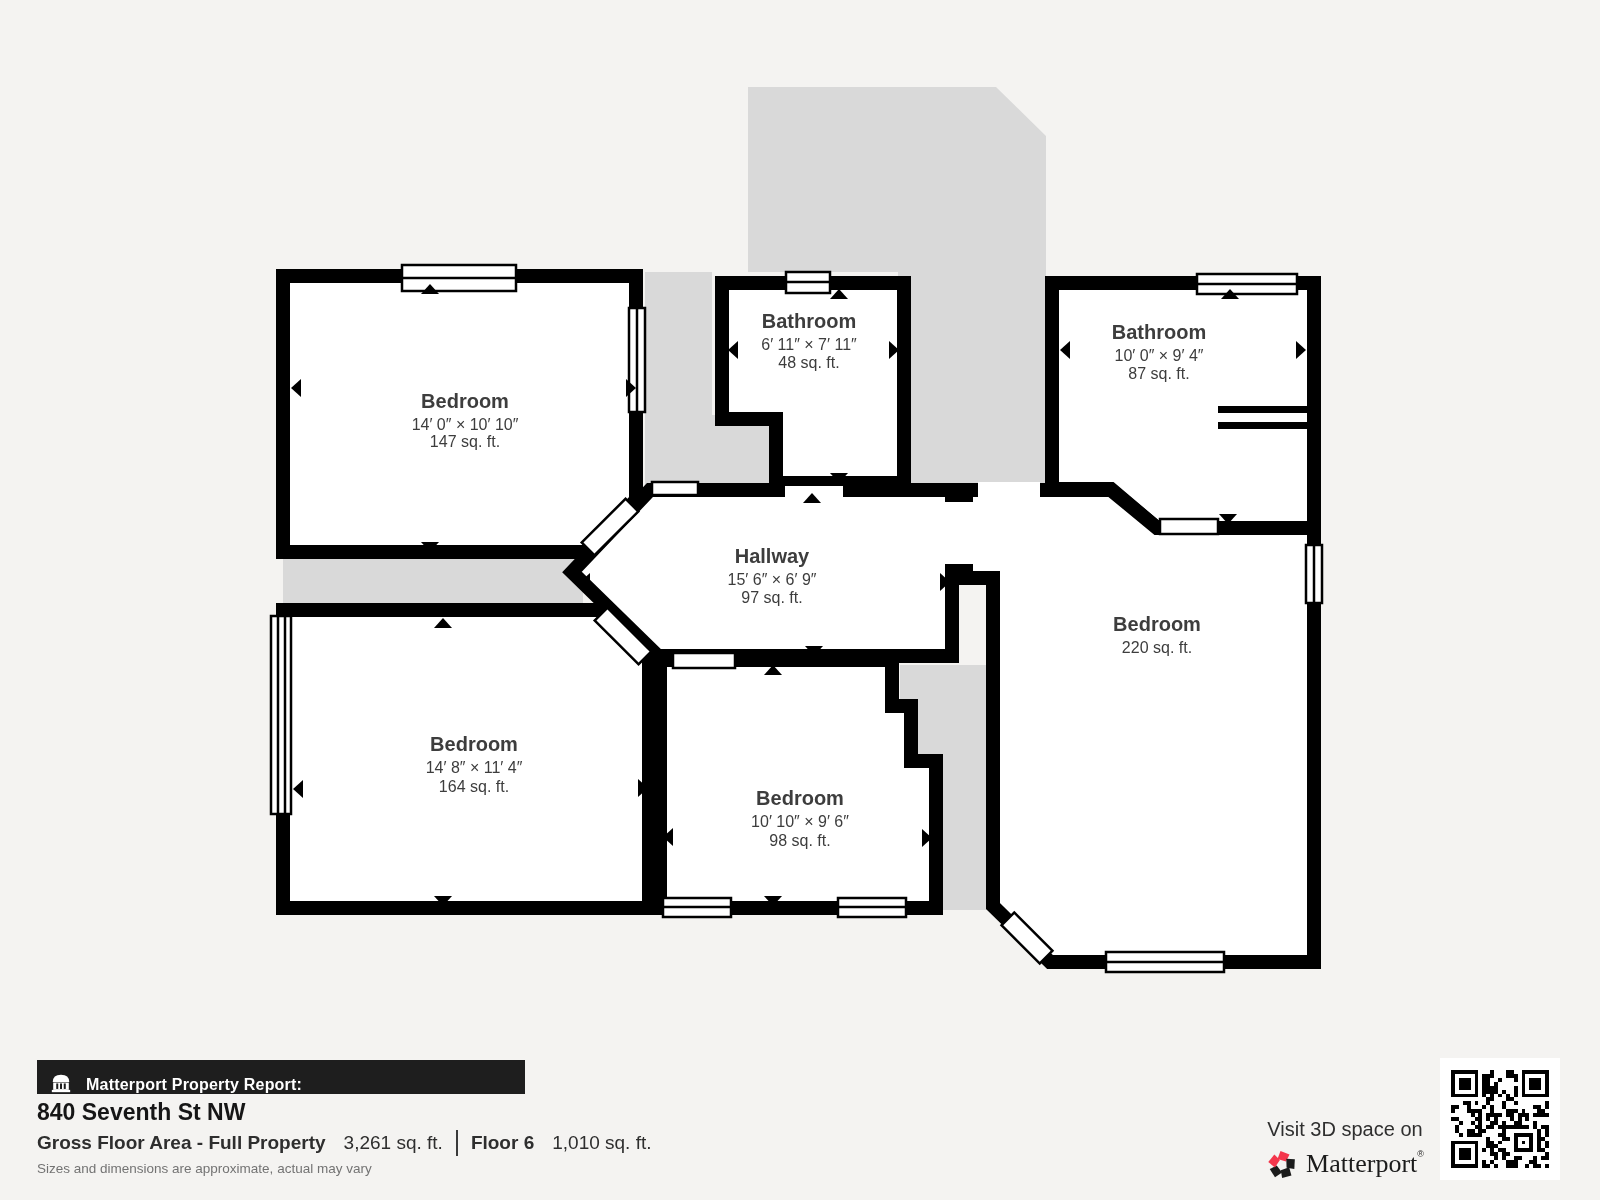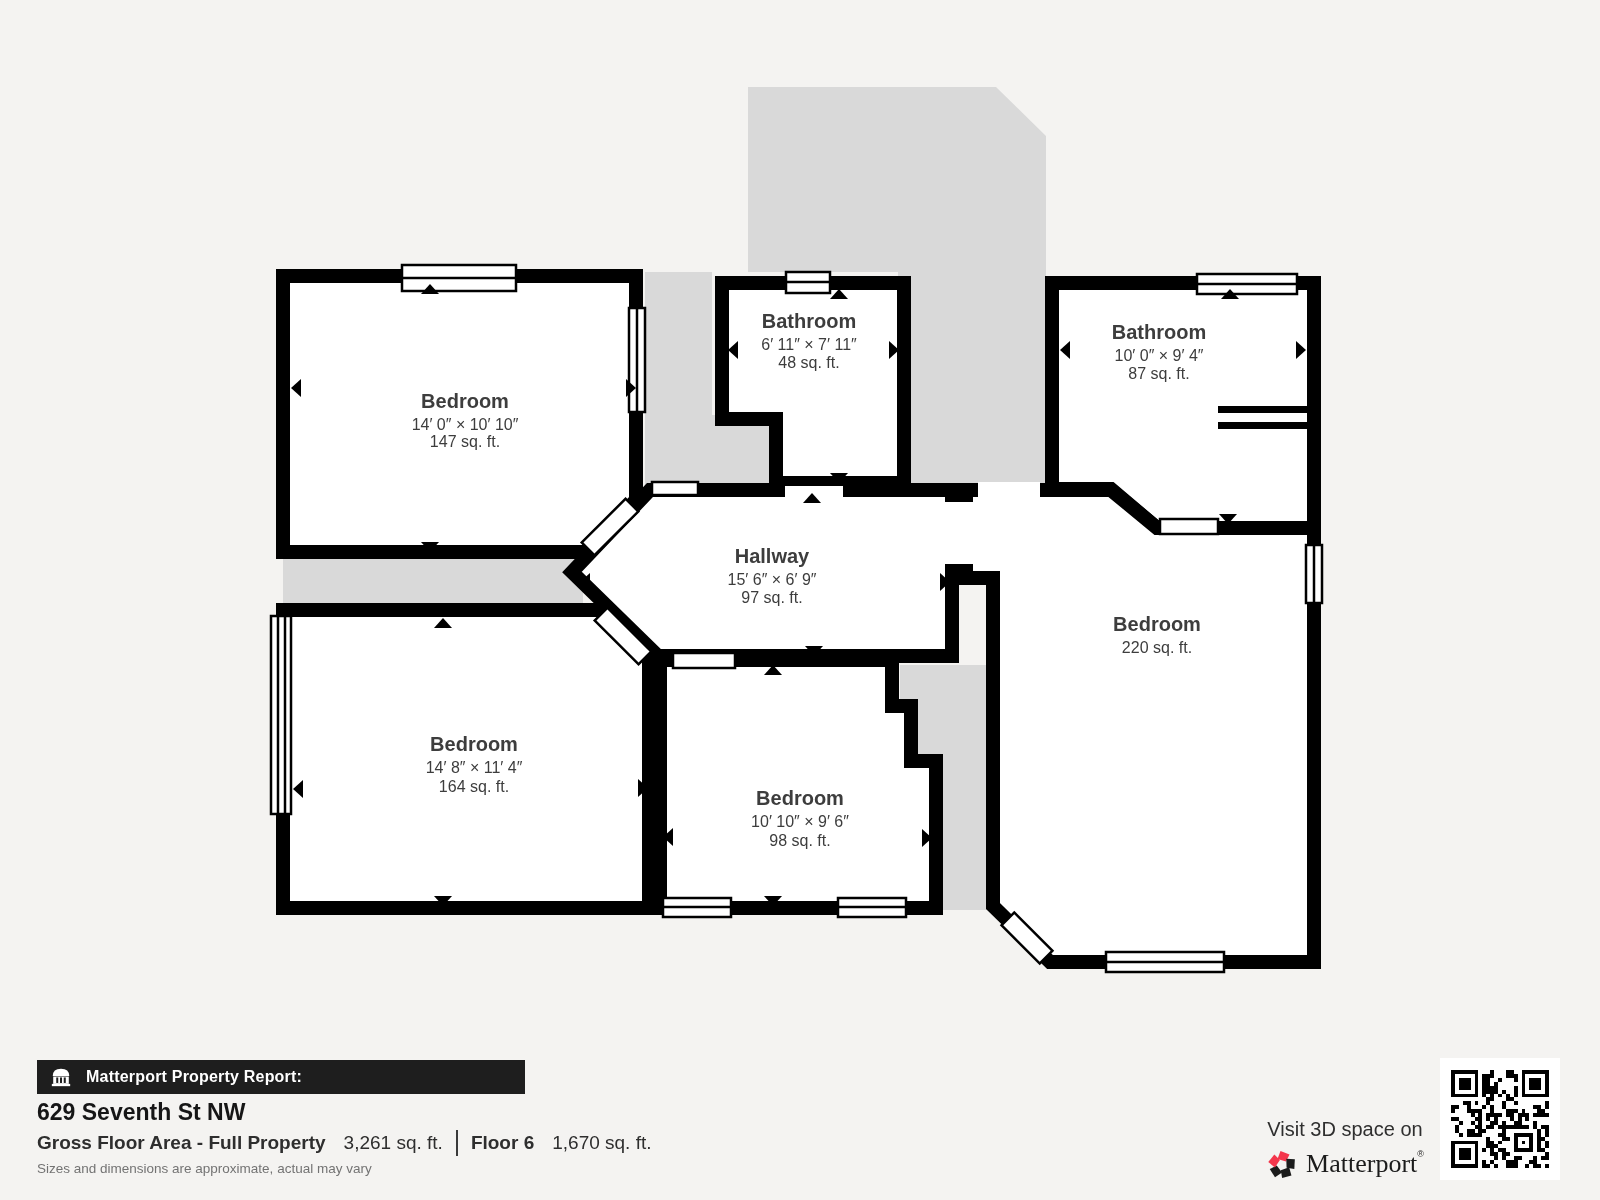--- a/index.html
+++ b/index.html
@@ -9,21 +9,21 @@
     font-family:"Liberation Sans", sans-serif;
   }
   svg.plan{position:absolute;left:0;top:0;}
   svg text{font-family:"Liberation Sans", sans-serif;fill:#3d3d3d;}
   svg text.room-name{font-size:20px;font-weight:bold;}
   svg text.room-dims{font-size:16px;}
   svg text.room-area{font-size:16px;}
 
   .footer-bar{
     position:absolute;left:37px;top:1060px;width:488px;height:34px;
-    background:#1e1e1e;color:#fff;display:flex;align-items:center;
+    background:#1e1e1e;color:#fff;display:flex;align-items:flex-end;
   }
   .footer-bar .bicon{margin-left:13px;width:22px;height:22px;flex:0 0 auto;}
   .footer-bar .bar-label{margin-left:14px;font-size:16px;font-weight:bold;letter-spacing:.2px;}
   .address{position:absolute;left:37px;top:1099px;font-size:23px;font-weight:bold;color:#161616;}
   .gfa-line{position:absolute;left:37px;top:1130px;font-size:19px;color:#2e2e2e;display:flex;align-items:center;}
   .gfa-line .lab{font-weight:bold;}
   .gfa-line .val{margin-left:18px;font-weight:normal;}
   .gfa-line .divider{display:inline-block;width:2px;height:26px;background:#3a3a3a;margin:0 13px;}
   .disclaimer{position:absolute;left:37px;top:1161px;font-size:13.5px;color:#737373;}
 
@@ -177,28 +177,28 @@
     <path d="M3,11 Q3,3 12,3 Q21,3 21,11 Z" fill="#fff"></path>
     <rect x="3.5" y="11.5" width="17" height="8" fill="#fff"></rect>
     <rect x="2" y="19.5" width="20" height="2.5" fill="#fff"></rect>
     <rect x="6.8" y="12.5" width="2.2" height="6" fill="#1e1e1e"></rect>
     <rect x="10.9" y="12.5" width="2.2" height="6" fill="#1e1e1e"></rect>
     <rect x="15" y="12.5" width="2.2" height="6" fill="#1e1e1e"></rect>
   </svg>
   <span class="bar-label">Matterport Property Report:</span>
 </div>
 
-<div class="address">629 Seventh St NW</div>
+<div class="address">840 Seventh St NW</div>
 
 <div class="gfa-line">
   <span class="lab">Gross Floor Area - Full Property</span>
   <span class="val">3,261 sq. ft.</span>
   <span class="divider"></span>
   <span class="lab">Floor 6</span>
-  <span class="val">1,670 sq. ft.</span>
+  <span class="val">1,010 sq. ft.</span>
 </div>
 
 <div class="disclaimer">Sizes and dimensions are approximate, actual may vary</div>
 
 <div class="cta">
   <div class="visit">Visit 3D space on</div>
   <div class="brandrow">
     <svg viewBox="-16 -16 32 32">
       <g>
         <path d="M-1.5,-14 L7.5,-10.5 L4,-3.5 L-4.5,-6 Z" fill="#f4364c" transform="rotate(0)"></path>

